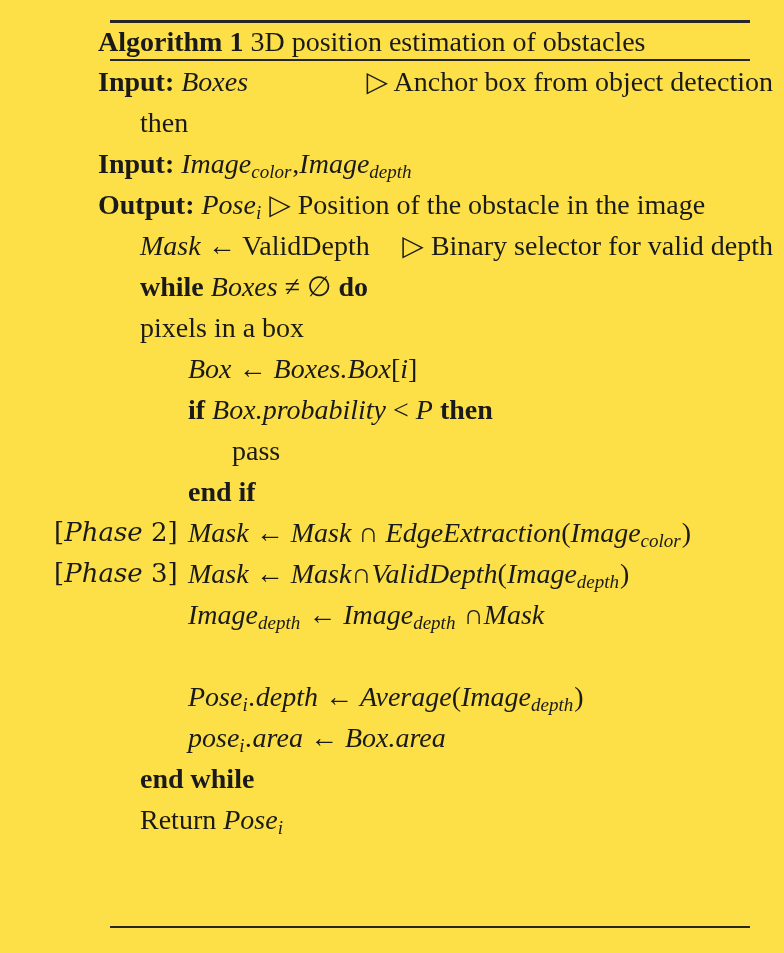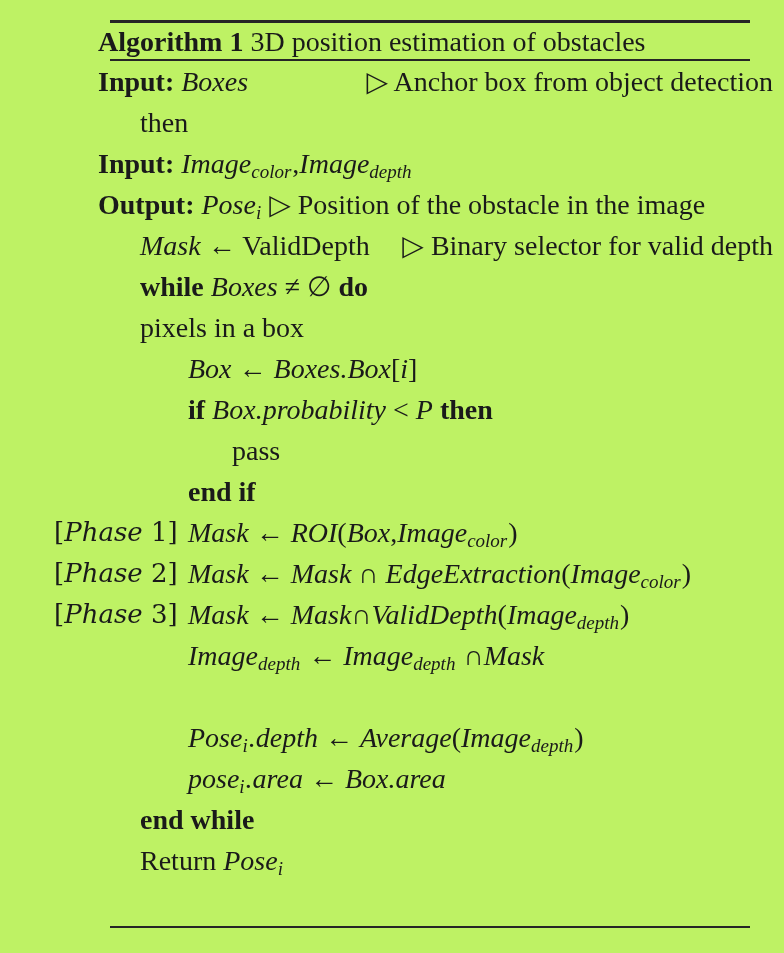--- a/index.html
+++ b/index.html
@@ -1,18 +1,18 @@
 <!DOCTYPE html>
 <html><head>
 <meta charset="utf-8">
 <style>
   html,body{margin:0;padding:0;background:#ffffff;}
   body{width:784px;height:953px;position:relative;overflow:hidden;
        font-family:"Liberation Serif",serif;color:#1a1a1a;}
-  .page{position:absolute;inset:0;background:#bef264;}
+  .page{position:absolute;inset:0;background:#fde047;}
   .rule{position:absolute;left:110px;width:640px;background:#262626;}
   .rule.top{top:20px;height:3px;}
   .rule.mid{top:59px;height:2px;}
   .rule.bottom{top:926px;height:2px;}
   .title{position:absolute;left:98px;top:24px;height:36px;line-height:36px;
          font-size:28px;white-space:pre;}
   .lines{position:absolute;top:61px;left:0;right:0;}
   .ln{position:relative;height:41px;line-height:41px;font-size:28px;
       white-space:pre;padding-right:11px;}
   .x0{padding-left:98px;}
@@ -57,21 +57,20 @@
     <div class="ln x1"><span>pixels in a box</span></div>
 
     <div class="ln x2"><span class="i">Box</span><span> ← </span><span class="i">Boxes.Box</span><span>[</span><span class="i">i</span><span>]</span></div>
 
     <div class="ln x2"><span class="b">if </span><span class="i">Box.probability</span><span> &lt; </span><span class="i">P</span><span class="b"> then</span></div>
 
     <div class="ln x3"><span>pass</span></div>
 
     <div class="ln x2"><span class="b">end if</span></div>
 
-    <div class="ln x2"><span class="phase"><span>[</span><span class="pi">Phase</span><span> 1]</span></span><span class="i">Mask</span><span> ← </span><span class="i">ROI</span><span>(</span><span class="i">Box</span><span>,</span><span class="i">Image</span><span class="s">color</span><span>)</span></div>
 
     <div class="ln x2"><span class="phase"><span>[</span><span class="pi">Phase</span><span> 2]</span></span><span class="i">Mask</span><span> ← </span><span class="i">Mask</span><span> ∩ </span><span class="i">EdgeExtraction</span><span>(</span><span class="i">Image</span><span class="s">color</span><span>)</span></div>
 
     <div class="ln x2"><span class="phase"><span>[</span><span class="pi">Phase</span><span> 3]</span></span><span class="i">Mask</span><span> ← </span><span class="i">Mask</span><span>∩</span><span class="i">ValidDepth</span><span>(</span><span class="i">Image</span><span class="s">depth</span><span>)</span></div>
 
     <div class="ln x2"><span class="i">Image</span><span class="s">depth</span><span> ← </span><span class="i">Image</span><span class="s">depth</span><span> ∩</span><span class="i">Mask</span></div>
 
     <div class="ln blank"></div>
 
     <div class="ln x2"><span class="i">Pose</span><span class="s">i</span><span class="i">.depth</span><span> ← </span><span class="i">Average</span><span>(</span><span class="i">Image</span><span class="s">depth</span><span>)</span></div>

